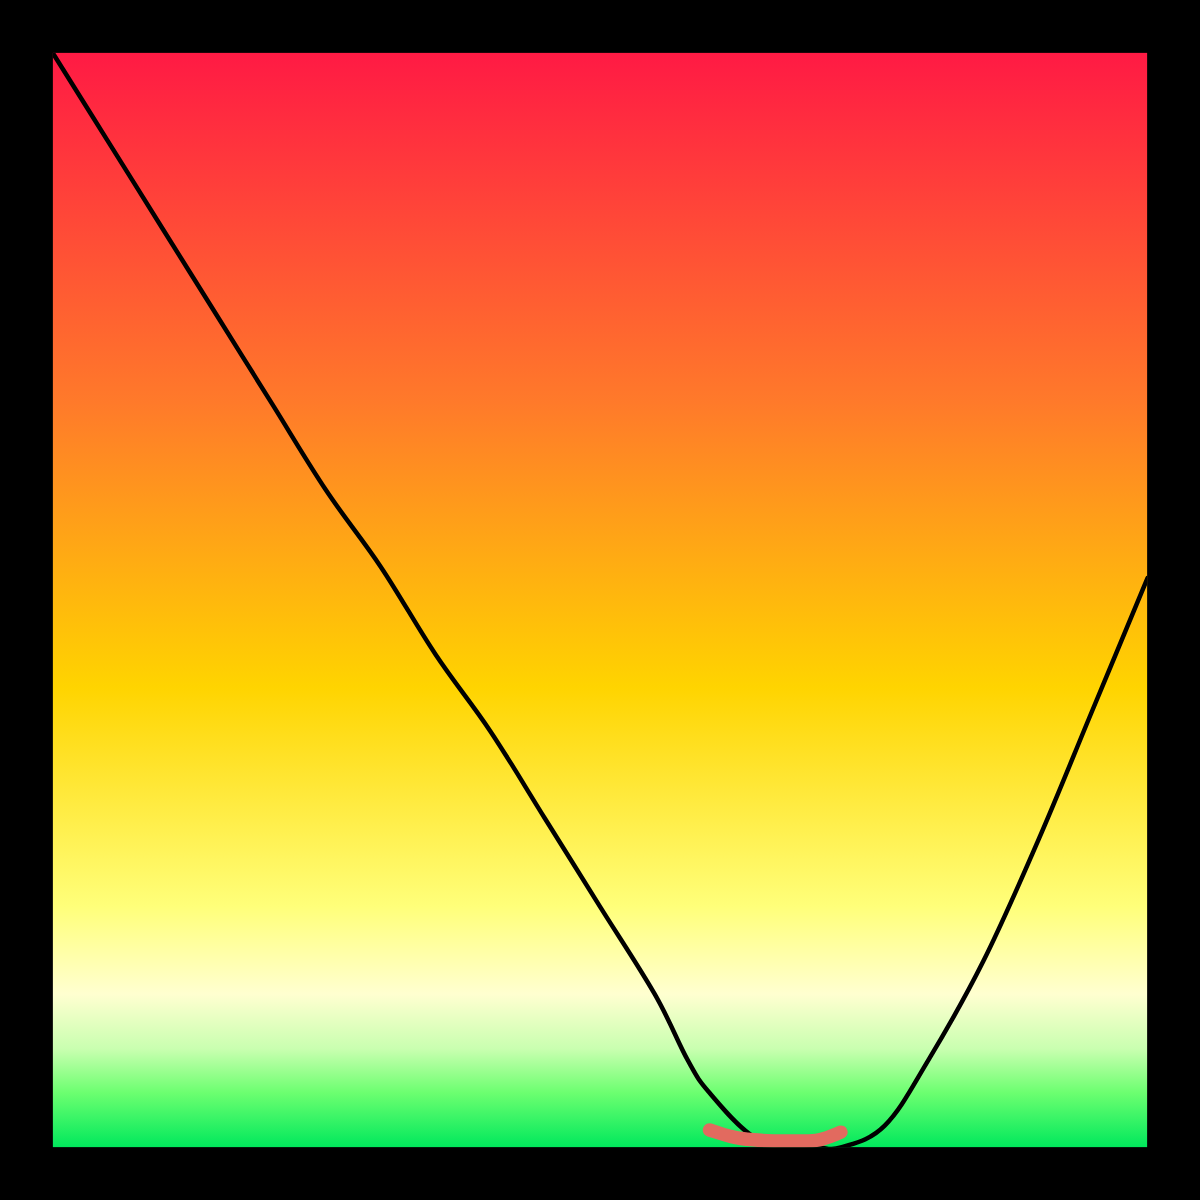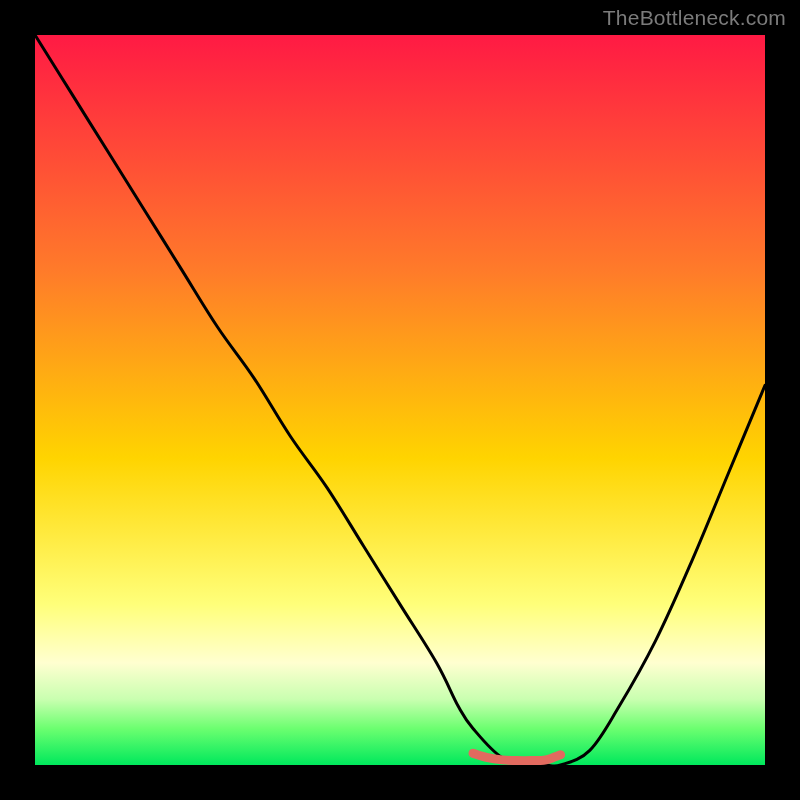--- a/index.html
+++ b/index.html
@@ -73,14 +73,13 @@
       <rect x="0" y="0" width="730" height="730" fill="url(#bg)"></rect>
     </svg>
 
     <svg class="curve-svg" viewBox="0 0 730 730" preserveAspectRatio="none">
       <path id="main-curve" fill="none" stroke="#000000" stroke-width="3" stroke-linecap="round" d="M 0,0 C 6.569999999999999,10.511999999999995 23.36,37.37599999999996 36.5,58.39999999999998 C 49.64,79.42399999999999 59.86,95.77600000000005 73,116.80000000000007 C 86.14,137.82400000000007 96.36,154.17600000000007 109.5,175.20000000000005 C 122.64,196.22400000000002 132.86,212.57599999999996 146,233.59999999999997 C 159.14,254.62399999999997 169.36,272.29 182.5,292 C 195.64,311.71 205.86,323.39 219,343.09999999999997 C 232.14,362.80999999999995 242.35999999999999,381.78999999999996 255.49999999999997,401.5 C 268.64,421.21000000000004 278.86,432.89000000000004 292,452.6 C 305.14,472.31 315.36,489.976 328.5,511 C 341.64,532.024 351.86,548.376 365,569.4 C 378.14,590.424 390.98800000000006,609.404 401.50000000000006,627.8 C 412.01200000000006,646.1959999999999 416.83,659.774 423.4,671.6 C 429.96999999999997,683.426 430.116,684.302 438,693.5 C 445.884,702.698 456.688,716.13 467.2,722.7 C 477.712,729.2700000000001 488.516,728.686 496.40000000000003,730 C 504.28400000000005,731.314 505.74399999999997,730 510.99999999999994,730 C 516.256,730 517.716,732.628 525.6,730 C 533.484,727.372 544.288,725.9119999999999 554.8,715.4 C 565.3119999999999,704.888 572.174,691.3100000000001 584,671.6 C 595.826,651.89 607.36,632.18 620.5,605.9 C 633.64,579.62 643.86,555.822 657,525.6 C 670.14,495.37800000000004 680.36,469.536 693.5,438 C 706.64,406.464 723.43,366.168 730,350.4"></path>
       <path id="opt-segment" fill="none" stroke="#e26a5f" stroke-width="9" stroke-linecap="round" d="M 438,718.32 C 440.628,719.1084000000001 447.34400000000005,721.5174000000001 452.6,722.7 C 457.856,723.8826 461.944,724.3644 467.2,724.89 C 472.45599999999996,725.4155999999999 476.544,725.4886 481.8,725.62 C 487.05600000000004,725.7514 491.14400000000006,725.7514 496.40000000000003,725.62 C 501.656,725.4886 505.74399999999997,725.9412 510.99999999999994,724.89 C 516.256,723.8388 522.972,720.6998 525.6,719.78"></path>
     </svg>
 
   </div>
 
-  <div class="watermark">TheBottleneck.com</div>
 </div>
 
 </body></html>

